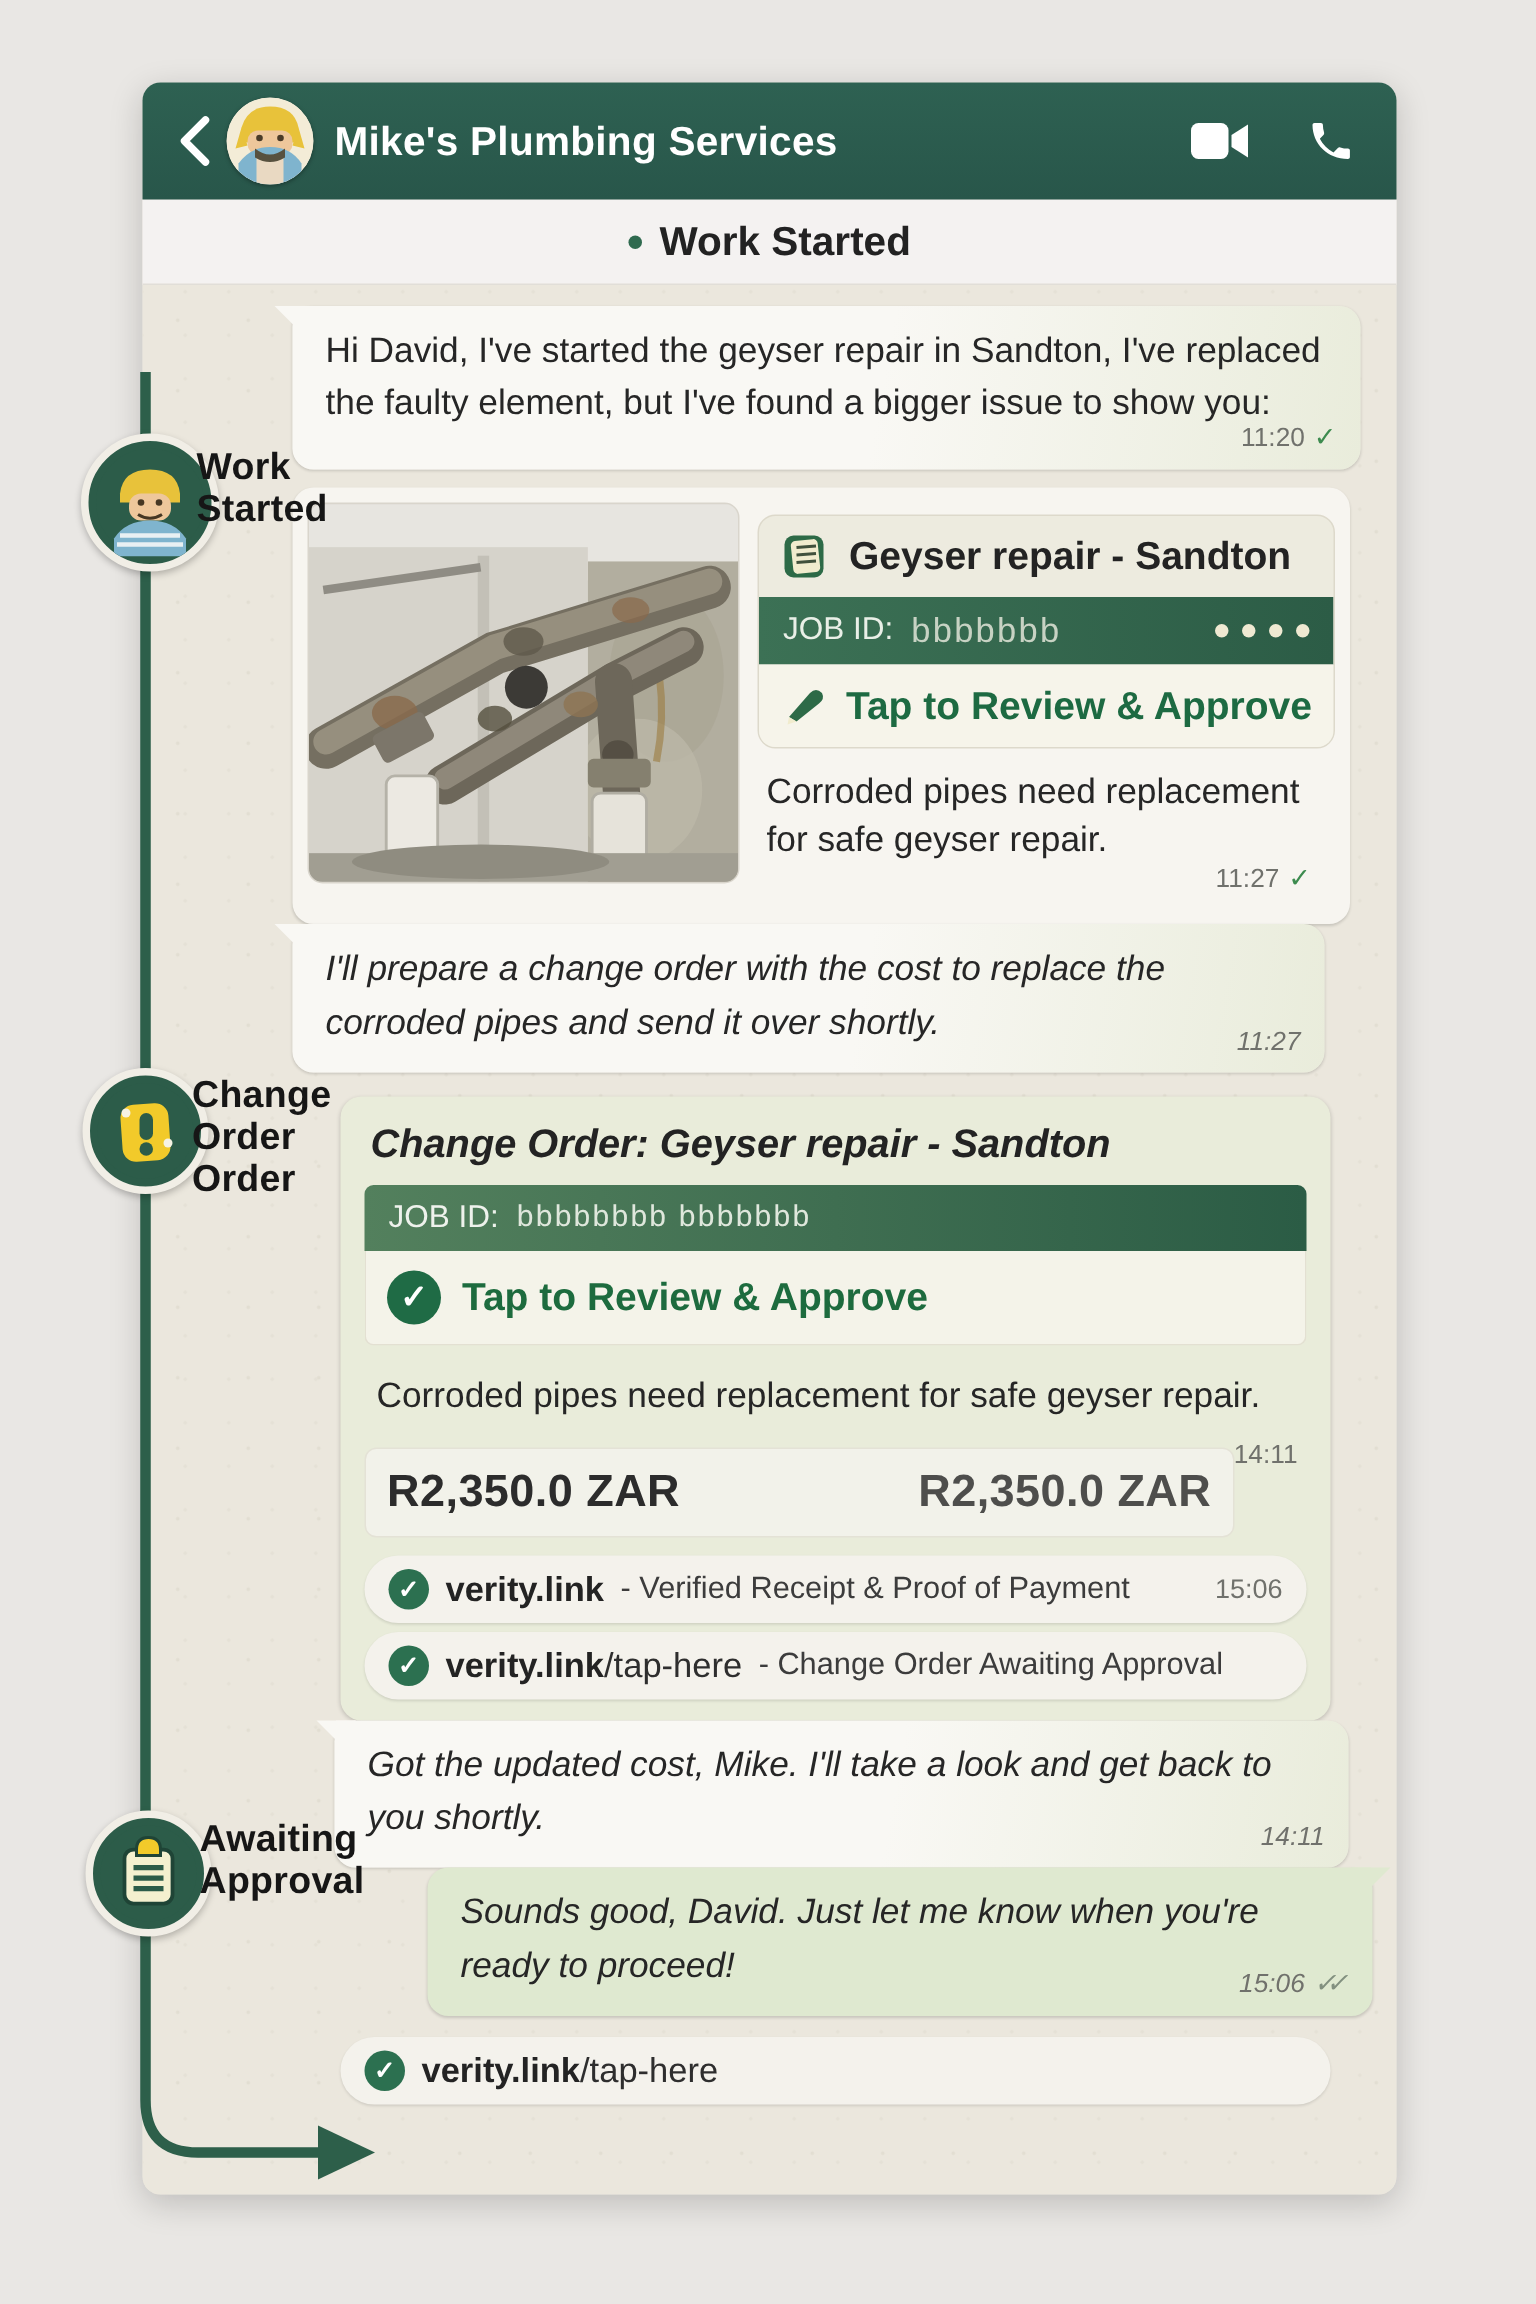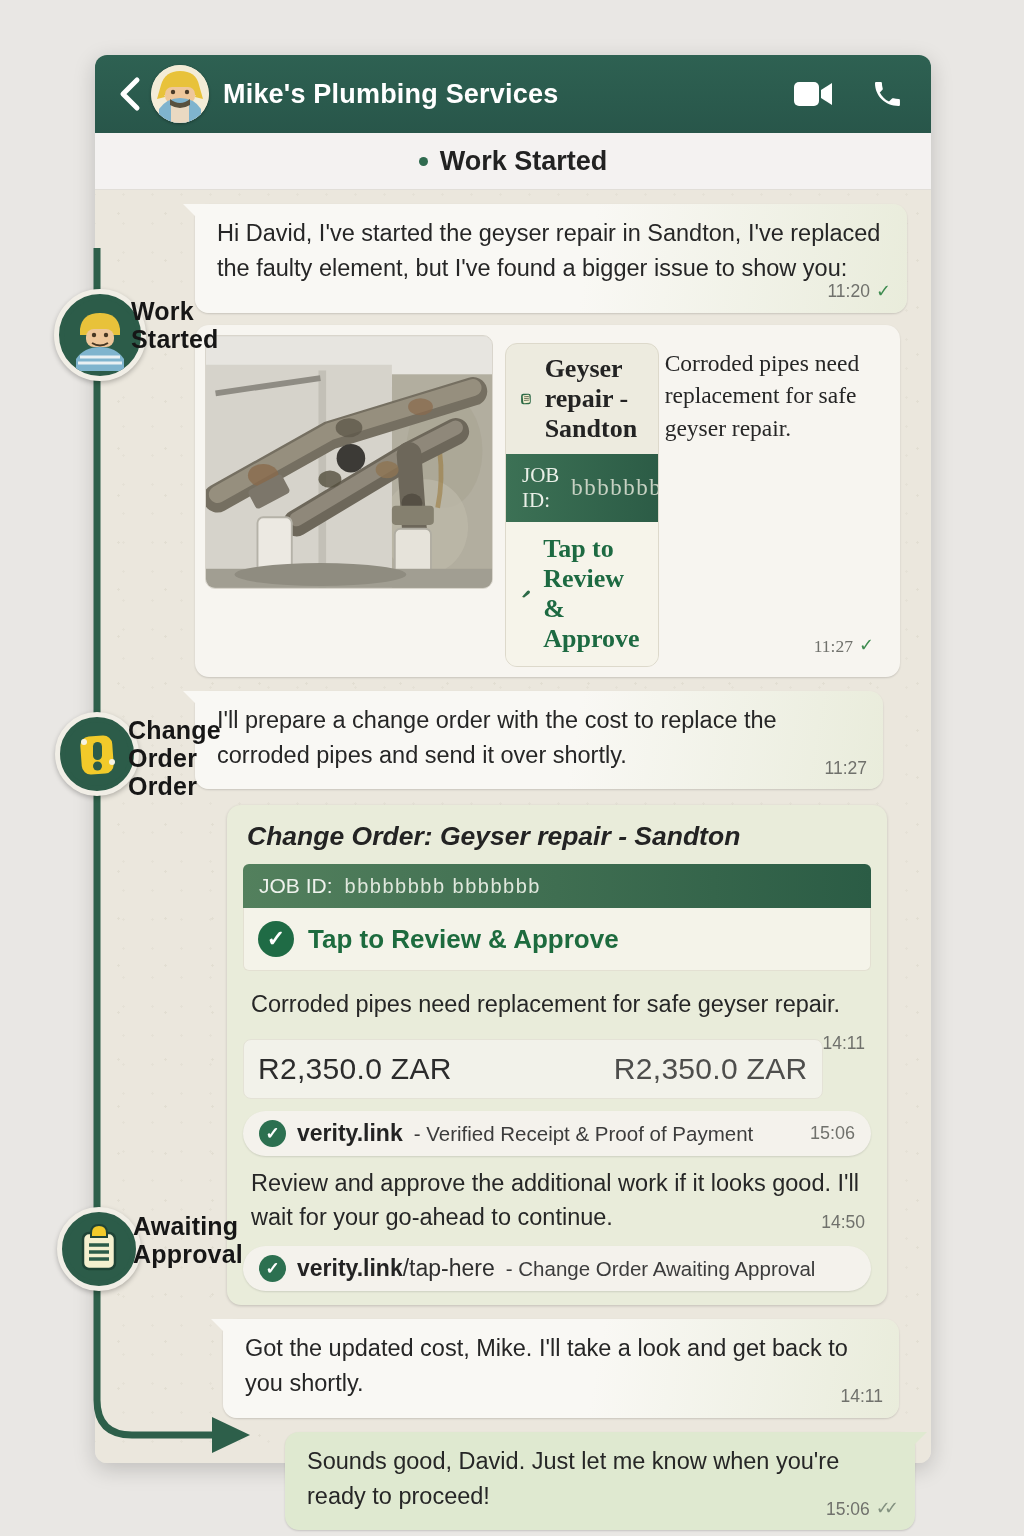--- a/index.html
+++ b/index.html
@@ -42,21 +42,21 @@
   .check{color:#3d8b4f;font-size:18px;}
   .check.dbl{color:#82907f;letter-spacing:-7px;padding-right:7px;}
 
   .pad-b{padding-bottom:26px;}
 
   
   .photo-bubble{background:#f7f5f0;border-radius:14px;box-shadow:0 1px 2px rgba(0,0,0,.15);
        align-self:flex-start;margin-top:12px;padding:10px;display:flex;gap:12px;width:705px;box-sizing:border-box;}
   .photo{width:286px;height:252px;border-radius:10px;overflow:hidden;flex:0 0 auto;border:1px solid #d9d5cc;cursor:pointer;}
   .photo svg{display:block;}
-  .photo-right{flex:1;display:flex;flex-direction:row;min-width:0;font-family:Liberation Serif, serif;}
+  .photo-right{flex:1;display:flex;flex-direction:column;min-width:0;}
   .job-card{background:#edebdf;border:1px solid #ddd9cb;border-radius:12px;overflow:hidden;margin-top:8px;}
   .job-card-title{display:flex;align-items:center;gap:12px;padding:10px 14px;}
   .job-card-title .t{font-size:26px;font-weight:bold;color:#232323;}
   .job-id-bar{display:flex;align-items:center;background:linear-gradient(90deg,#3c7155,#2c5c46);
        color:#e9efe7;padding:9px 16px;font-size:21px;}
   .job-id-bar .v{margin-left:12px;font-size:23px;color:#c7d2c3;letter-spacing:1.5px;}
   .dots{margin-left:auto;display:flex;gap:9px;}
   .dots i{width:9px;height:9px;border-radius:50%;background:#efe9d2;}
   .tap-row{display:flex;align-items:center;gap:12px;background:#f6f4ea;padding:12px 14px;cursor:pointer;}
   .tap-row .t{font-size:26px;font-weight:bold;color:#1d6a42;}
@@ -72,37 +72,37 @@
   .co-tap{display:flex;align-items:center;gap:14px;background:#f4f3e9;border-radius:0 0 6px 6px;
       padding:13px 14px;margin-bottom:10px;cursor:pointer;border:1px solid #e3e0d2;border-top:none;}
   .co-tap .t{font-size:26px;font-weight:bold;color:#1d6b3e;}
   .ck-circle{width:36px;height:36px;border-radius:50%;background:#1f6b45;color:#fff;display:flex;
       align-items:center;justify-content:center;font-size:22px;font-weight:bold;flex:0 0 auto;}
   .ck-circle.sm{width:27px;height:27px;font-size:17px;background:#2c7050;}
   .co-desc{position:relative;font-size:23.5px;color:#262626;line-height:1.45;padding:6px 6px 8px 8px;}
   .co-desc .meta,.co-note .meta{position:static;float:right;margin-top:10px;}
   .price-row{display:flex;justify-content:space-between;align-items:center;background:#f2f2ea;
       border-radius:8px;padding:12px 14px;margin:10px 0 12px 0;border:1px solid #e4e2d6;}
-  .price{font-size:30px;font-weight:normal;color:#2c2c2c;letter-spacing:.3px;}
+  .price{font-size:30px;font-weight:bold;color:#2c2c2c;letter-spacing:.3px;}
   .price.right{color:#4e4e4c;}
   .pill{display:flex;align-items:center;gap:11px;background:#f4f2ec;border-radius:24px;
       padding:9px 16px;box-shadow:0 1px 2px rgba(0,0,0,.12);font-size:20.5px;color:#3c3c3c;cursor:pointer;}
   .pill b{font-size:23px;color:#232323;}
   .pill .path{font-size:23px;color:#2e2e2e;}
   .pill .time{margin-left:auto;font-size:18px;color:#70716c;}
   .co-note{font-size:23.5px;color:#262626;line-height:1.45;padding:10px 6px 6px 8px;}
   .co .pill{margin-top:6px;}
 
   .footer-pill{align-self:flex-start;margin-left:32px;margin-top:14px;width:660px;box-sizing:border-box;}
 
   
   .tl-svg{position:absolute;left:60px;top:248px;pointer-events:none;}
   .tl-node{position:absolute;border-radius:50%;background:#2c5c49;border:5px solid #f1eee6;
       box-shadow:0 2px 5px rgba(0,0,0,.25);display:flex;align-items:center;justify-content:center;overflow:hidden;}
-  .tl-label{position:absolute;font-weight:bold;color:#161616;font-size:25px;line-height:1.12;letter-spacing:.2px;} .gap14{margin-top:14px;}
+  .tl-label{position:absolute;font-weight:bold;color:#161616;font-size:25px;line-height:1.12;letter-spacing:.2px;} .gap14{font-style:italic;}
 </style>
 </head>
 <body>
 
 <div class="stage">
 
   <div class="panel">
 
     <div class="chat-header">
       <div class="back-btn">
@@ -255,26 +255,20 @@
         <div class="price-row">
           <span class="price">R2,350.0 ZAR</span>
           <span class="price right">R2,350.0 ZAR</span>
         </div>
         <div class="pill">
           <span class="ck-circle sm">✓</span>
           <b>verity.link</b>
           <span>- Verified Receipt &amp; Proof of Payment</span>
           <span class="time">15:06</span>
         </div>
-        <div class="co-note">
-          <span>Review and approve the additional work if it looks good. I'll wait for your go-ahead to continue.</span>
-          <span class="meta">
-            <span>14:50</span>
-          </span>
-        </div>
         <div class="pill">
           <span class="ck-circle sm">✓</span>
           <span><b>verity.link</b><span class="path">/tap-here</span></span>
           <span>- Change Order Awaiting Approval</span>
         </div>
       </div>
 
       <div class="msg in tail-l gap14" style="width:676px;margin-left:28px;padding-bottom:16px;">
         <span>Got the updated cost, Mike. I'll take a look and get back to you shortly.</span>
         <span class="meta">

